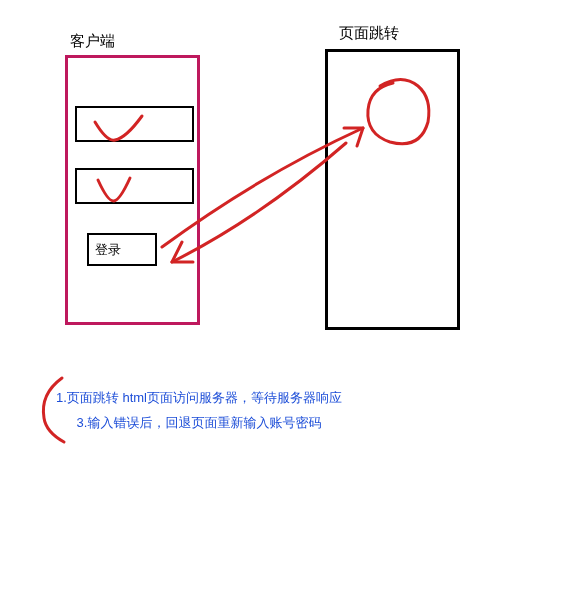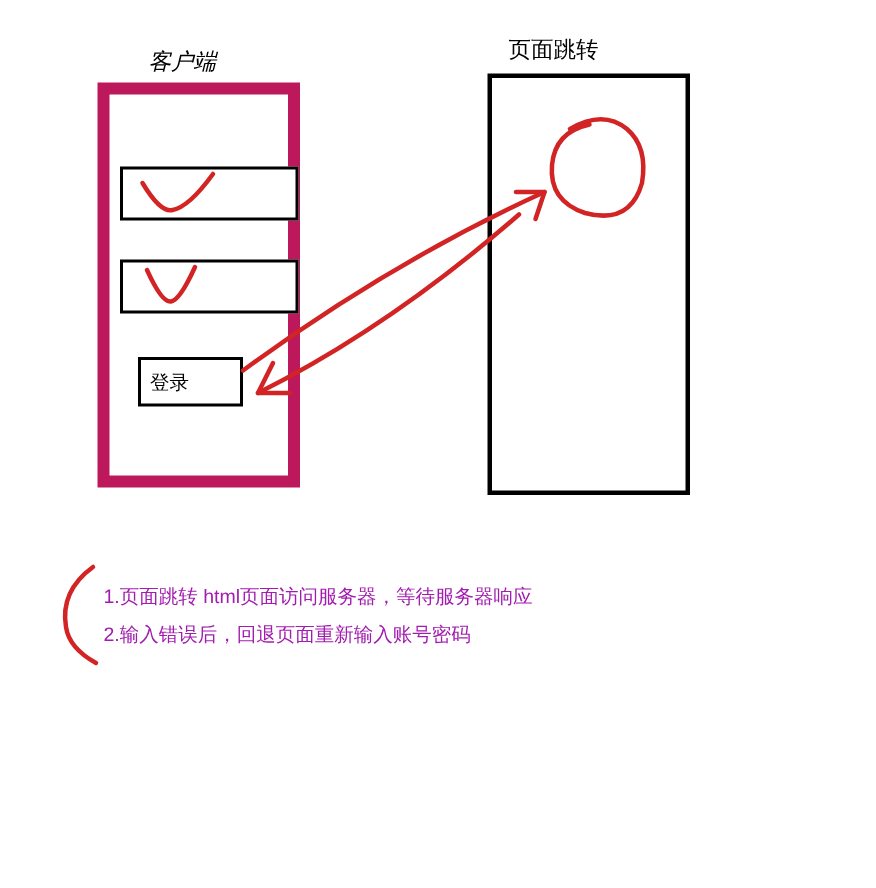--- a/index.html
+++ b/index.html
@@ -8,29 +8,29 @@
       height: 592px;
       background: #fff;
       font-family: "Microsoft YaHei", SimHei, sans-serif;
       position: relative;
     }
     .label {
       position: absolute;
       font-size: 15px;
       color: #000;
     }
-    .client-label { left: 99px; top: 32px; font-style: italic; }
+    .client-label { left: 70px; top: 32px; }
     .server-label { left: 339px; top: 24px; }
     .client-box {
       position: absolute;
       left: 65px;
       top: 55px;
       width: 135px;
       height: 270px;
-      border: 8px solid #be185d;
+      border: 3px solid #be185d;
       background: #fff;
     }
     .server-box {
       position: absolute;
       left: 325px;
       top: 49px;
       width: 135px;
       height: 281px;
       border: 3px solid #000;
       background: #fff;
@@ -61,25 +61,26 @@
     .annotation-svg {
       position: absolute;
       left: 0;
       top: 0;
       width: 584px;
       height: 592px;
       pointer-events: none;
     }
     .notes {
       position: absolute;
-      left: 69px;
+      left: 56px;
       top: 386px;
       font-size: 13px;
-      color: #a21caf;
+      color: #1d4ed8;
       line-height: 1.9;
+      text-align: center;
     }
   </style>
 </head>
 <body>
 
 <div class="label client-label">客户端</div>
 <div class="label server-label">页面跳转</div>
 
 <div class="server-box"></div>
 
@@ -105,14 +106,14 @@
 
   <path d="M 346 143 Q 260 218 172 262" stroke="#d22424" stroke-width="3" fill="none" stroke-linecap="round"></path>
 
   <path d="M 172 262 L 193 262 M 172 262 L 182 242" stroke="#d22424" stroke-width="3" fill="none" stroke-linecap="round"></path>
 
   <path d="M 62 378 Q 40 394 44 418 Q 46 432 64 442" stroke="#d22424" stroke-width="3" fill="none" stroke-linecap="round"></path>
 </svg>
 
 <div class="notes">
   <div>1.页面跳转  html页面访问服务器，等待服务器响应</div>
-  <div>2.输入错误后，回退页面重新输入账号密码</div>
+  <div>3.输入错误后，回退页面重新输入账号密码</div>
 </div>
 
 </body></html>

